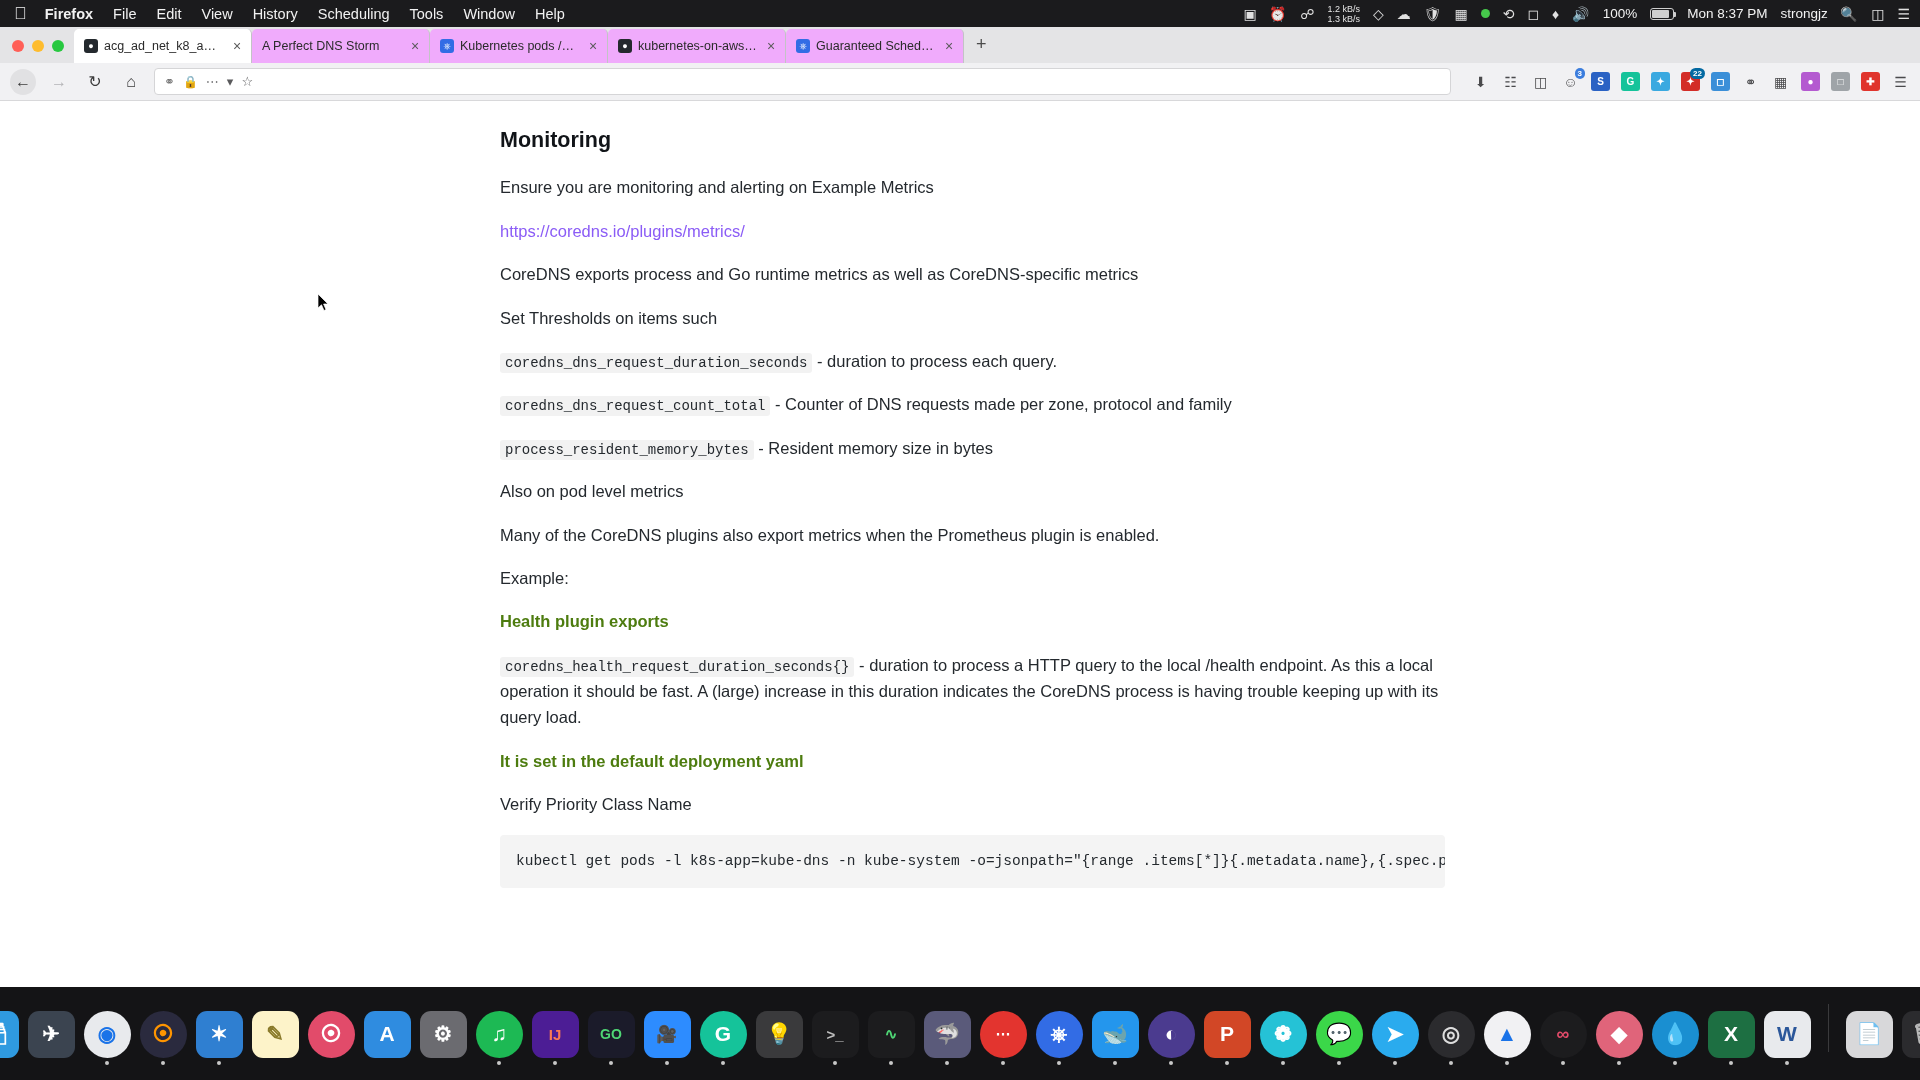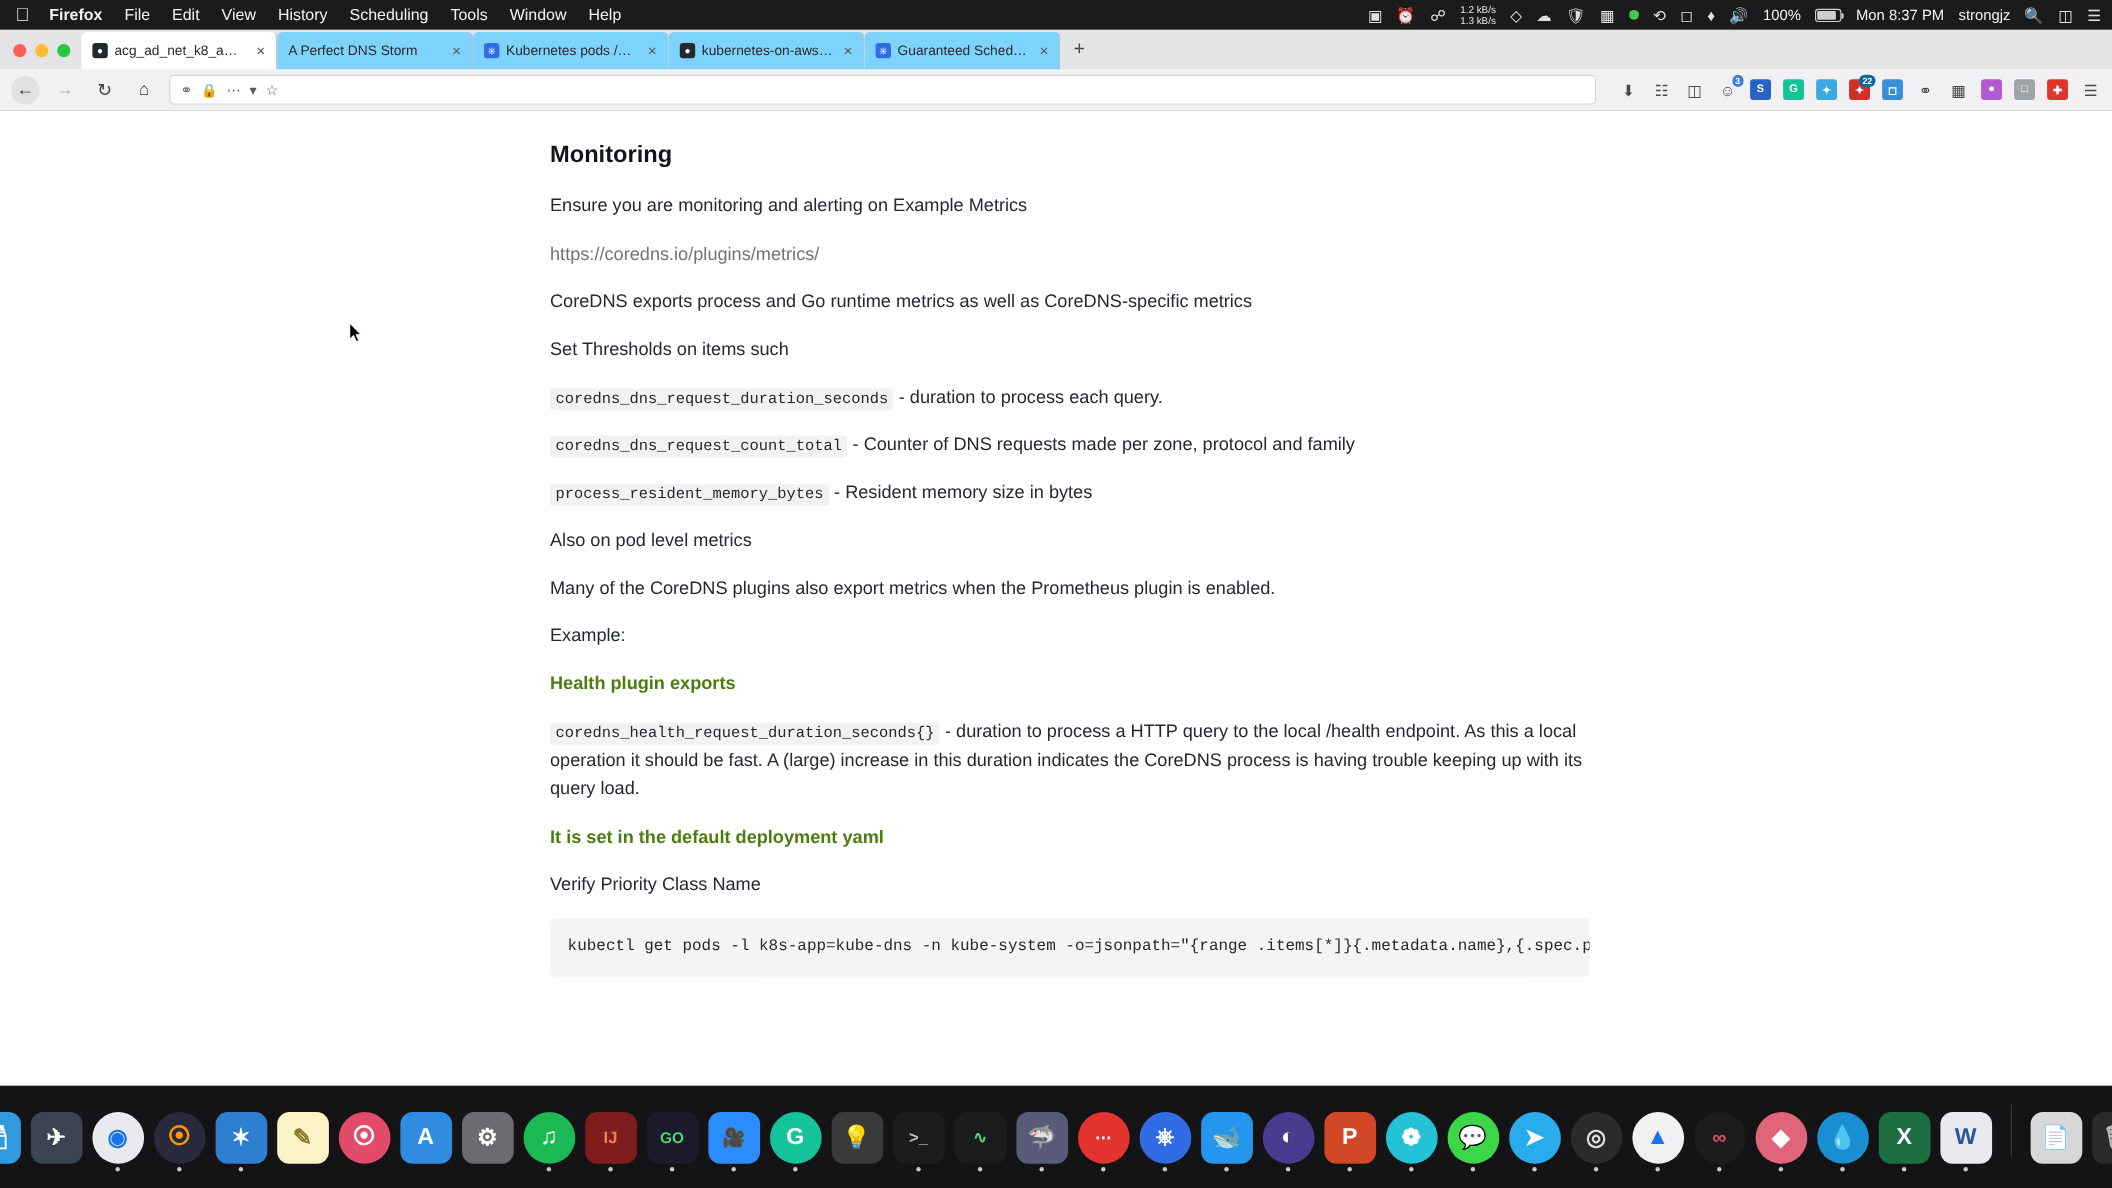--- a/index.html
+++ b/index.html
@@ -56,21 +56,21 @@
   }
   .wbtns { display: flex; align-items: center; gap: 8px; padding: 0 10px 11px 6px; }
   .wbtn { width: 12px; height: 12px; border-radius: 50%; }
   .wbtn.r { background: #ff5f57; } .wbtn.y { background: #febc2e; } .wbtn.g { background: #28c840; }
 
   .tab {
     height: 34px; min-width: 178px; max-width: 178px;
     display: flex; align-items: center; gap: 6px;
     padding: 0 6px 0 10px;
     font-size: 12.5px; color: #2b2b2b;
-    background: #7dd3fc;
+    background: #f0abfc;
     border-top-left-radius: 5px; border-top-right-radius: 5px;
     border-right: 1px solid #c3c3c6;
     position: relative;
   }
   .tab.active { background: #ffffff; }
   .tab .fav {
     width: 14px; height: 14px; border-radius: 3px; flex: 0 0 14px;
     display: inline-flex; align-items: center; justify-content: center;
     font-size: 9px; color: #fff;
   }
@@ -115,21 +115,21 @@
   .gutter-left { position: absolute; left: 0; top: 0; bottom: 0; width: 472px; background: #fff; }
   .gutter-right { position: absolute; right: 0; top: 0; bottom: 0; width: 470px; background: #fff; }
   .doc {
     position: absolute; left: 500px; top: 0; width: 945px;
     font-size: 16.5px; color: #24292e; line-height: 1.6;
   }
   .doc h2 {
     font-size: 21.5px; font-weight: bold; color: #111418; margin: 22px 0 17px 0;
   }
   .doc p { margin: 0 0 17px 0; font-size: 16.5px; color: #24292e; }
-  .doc a { color: #737373; text-decoration: none; }
+  .doc a { color: #8b5cf6; text-decoration: none; }
   .doc a.blue-strong { color: #4d7c0f; font-weight: bold; }
   code.inline {
     font-family: "Liberation Mono", monospace;
     font-size: 14px;
     background: #f2f2f2;
     border-radius: 3px;
     padding: 2px 5px;
     color: #24292e;
   }
   .codeblock {
@@ -349,21 +349,21 @@
     <div class="dicon" style="background:#2f9ae0">🗃</div>
     <div class="dicon" style="background:#3b4450">✈</div>
     <div class="dicon round" style="background:#e8eaed;color:#1a73e8">◉<span class="dot"></span></div>
     <div class="dicon round" style="background:#2a2a3e;color:#ff9500">⦿<span class="dot"></span></div>
     <div class="dicon" style="background:#2f7fd1">✶<span class="dot"></span></div>
     <div class="dicon" style="background:#fdf3c9;color:#8a7a2a">✎</div>
     <div class="dicon round" style="background:#e24b6a">⦿</div>
     <div class="dicon" style="background:#2f8ce0">A</div>
     <div class="dicon" style="background:#6b6b70">⚙</div>
     <div class="dicon round" style="background:#1db954">♫<span class="dot"></span></div>
-    <div class="dicon" style="background:#7f1d1d;font-size:15px;color:#f97a53">IJ<span class="dot"></span></div>
+    <div class="dicon" style="background:#4c1d95;font-size:15px;color:#f97a53">IJ<span class="dot"></span></div>
     <div class="dicon" style="background:#1b1b2a;font-size:14px;color:#4fd675">GO<span class="dot"></span></div>
     <div class="dicon" style="background:#2d8cff;font-size:17px">🎥<span class="dot"></span></div>
     <div class="dicon round" style="background:#15c39a">G<span class="dot"></span></div>
     <div class="dicon" style="background:#3a3a3c;color:#ffd34d">💡</div>
     <div class="dicon" style="background:#1c1c1e;color:#bfbfbf;font-size:15px">&gt;_<span class="dot"></span></div>
     <div class="dicon" style="background:#1c1c1e;color:#4fd675;font-size:15px">∿<span class="dot"></span></div>
     <div class="dicon" style="background:#5a5a7a">🦈<span class="dot"></span></div>
     <div class="dicon round" style="background:#e3342f;font-size:15px">⋯<span class="dot"></span></div>
     <div class="dicon round" style="background:#326ce5">⎈<span class="dot"></span></div>
     <div class="dicon" style="background:#2496ed">🐋<span class="dot"></span></div>

